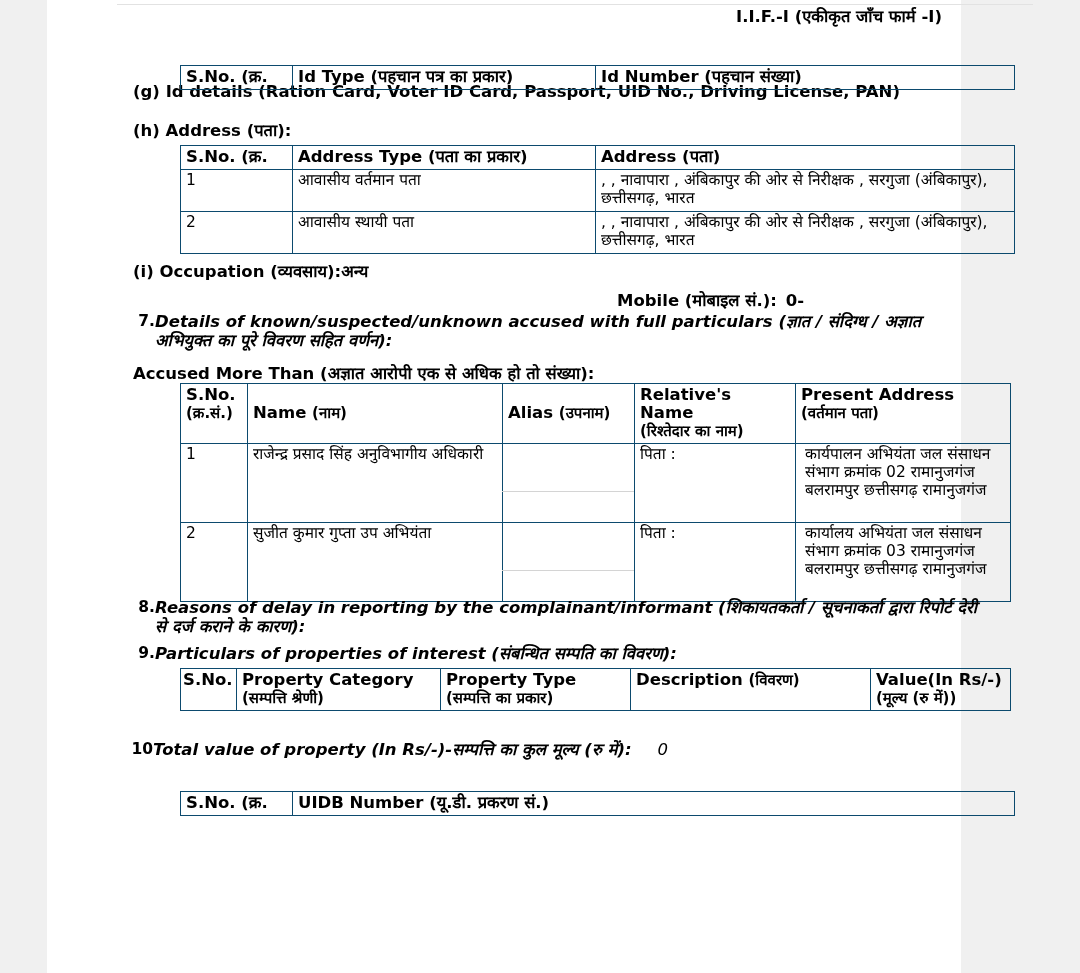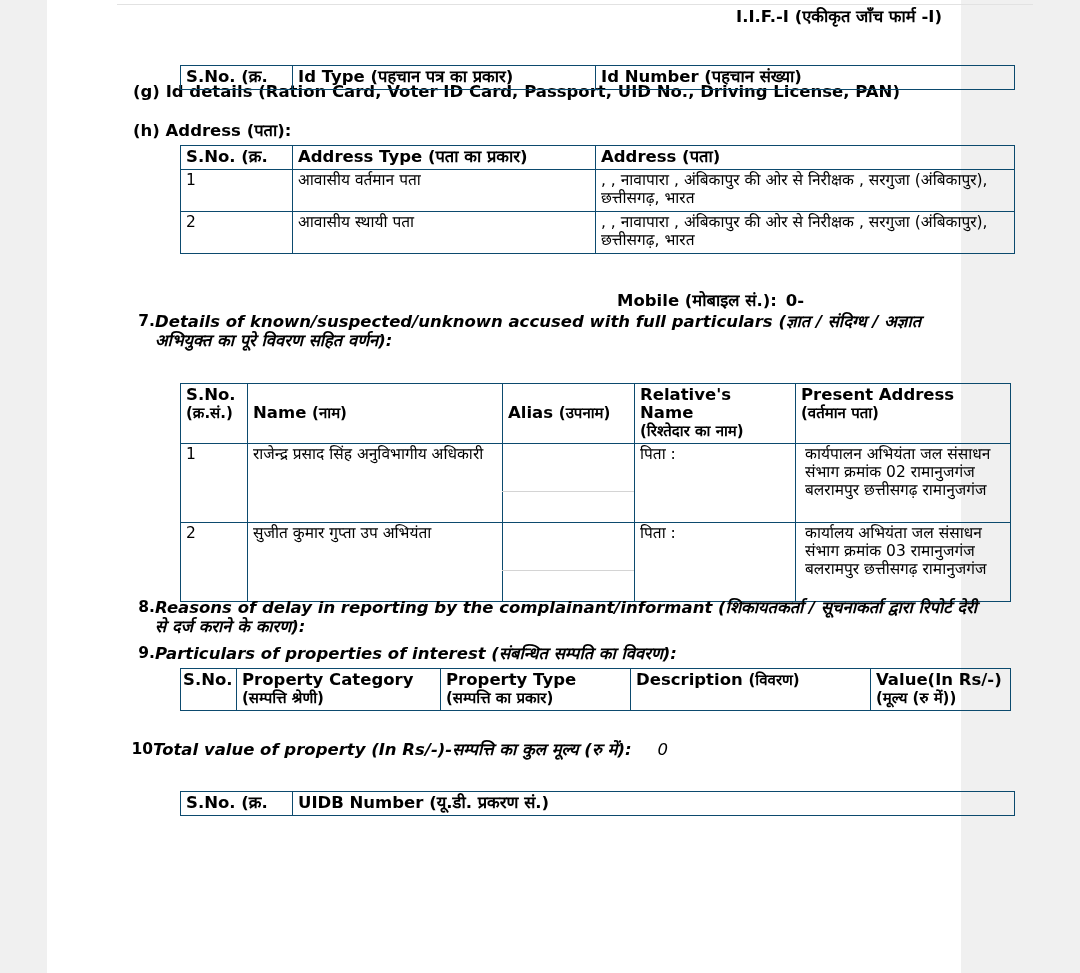--- a/index.html
+++ b/index.html
@@ -153,27 +153,29 @@
         <td class="devan">, , नावापारा , अंबिकापुर की ओर से निरीक्षक , सरगुजा (अंबिकापुर), छत्तीसगढ़, भारत</td>
       </tr>
       <tr style="height:38px;">
         <td class="ctr">2</td>
         <td class="devan">आवासीय स्थायी पता</td>
         <td class="devan">, , नावापारा , अंबिकापुर की ओर से निरीक्षक , सरगुजा (अंबिकापुर), छत्तीसगढ़, भारत</td>
       </tr>
     </tbody>
   </table>
 
+  <div class="sect" style="top:259px;"><span>(i)  Occupation (व्यवसाय):</span><span class="devan">अन्य</span></div>
 
   <div class="sect" style="left:570px; top:288px;"><span>Mobile (मोबाइल सं.):</span><span style="padding-left:9px;">0-</span></div>
 
   <div class="num-item" style="left:86px; top:312px; width:830px;">
     <span class="n">7.</span>
     <span class="body">Details of known/suspected/unknown accused with full particulars (ज्ञात / संदिग्ध / अज्ञात अभियुक्त का पूरे विवरण सहित वर्णन):</span>
   </div>
+  <div class="sect" style="top:361px;">Accused More Than (अज्ञात आरोपी एक से अधिक हो तो संख्या):</div>
 
   <table class="frm" style="left:133px; top:383px; width:830px;">
     <colgroup>
         <col style="width:67px">
         <col style="width:255px">
         <col style="width:132px">
         <col style="width:161px">
         <col style="width:215px">
       </colgroup>
     <thead>

